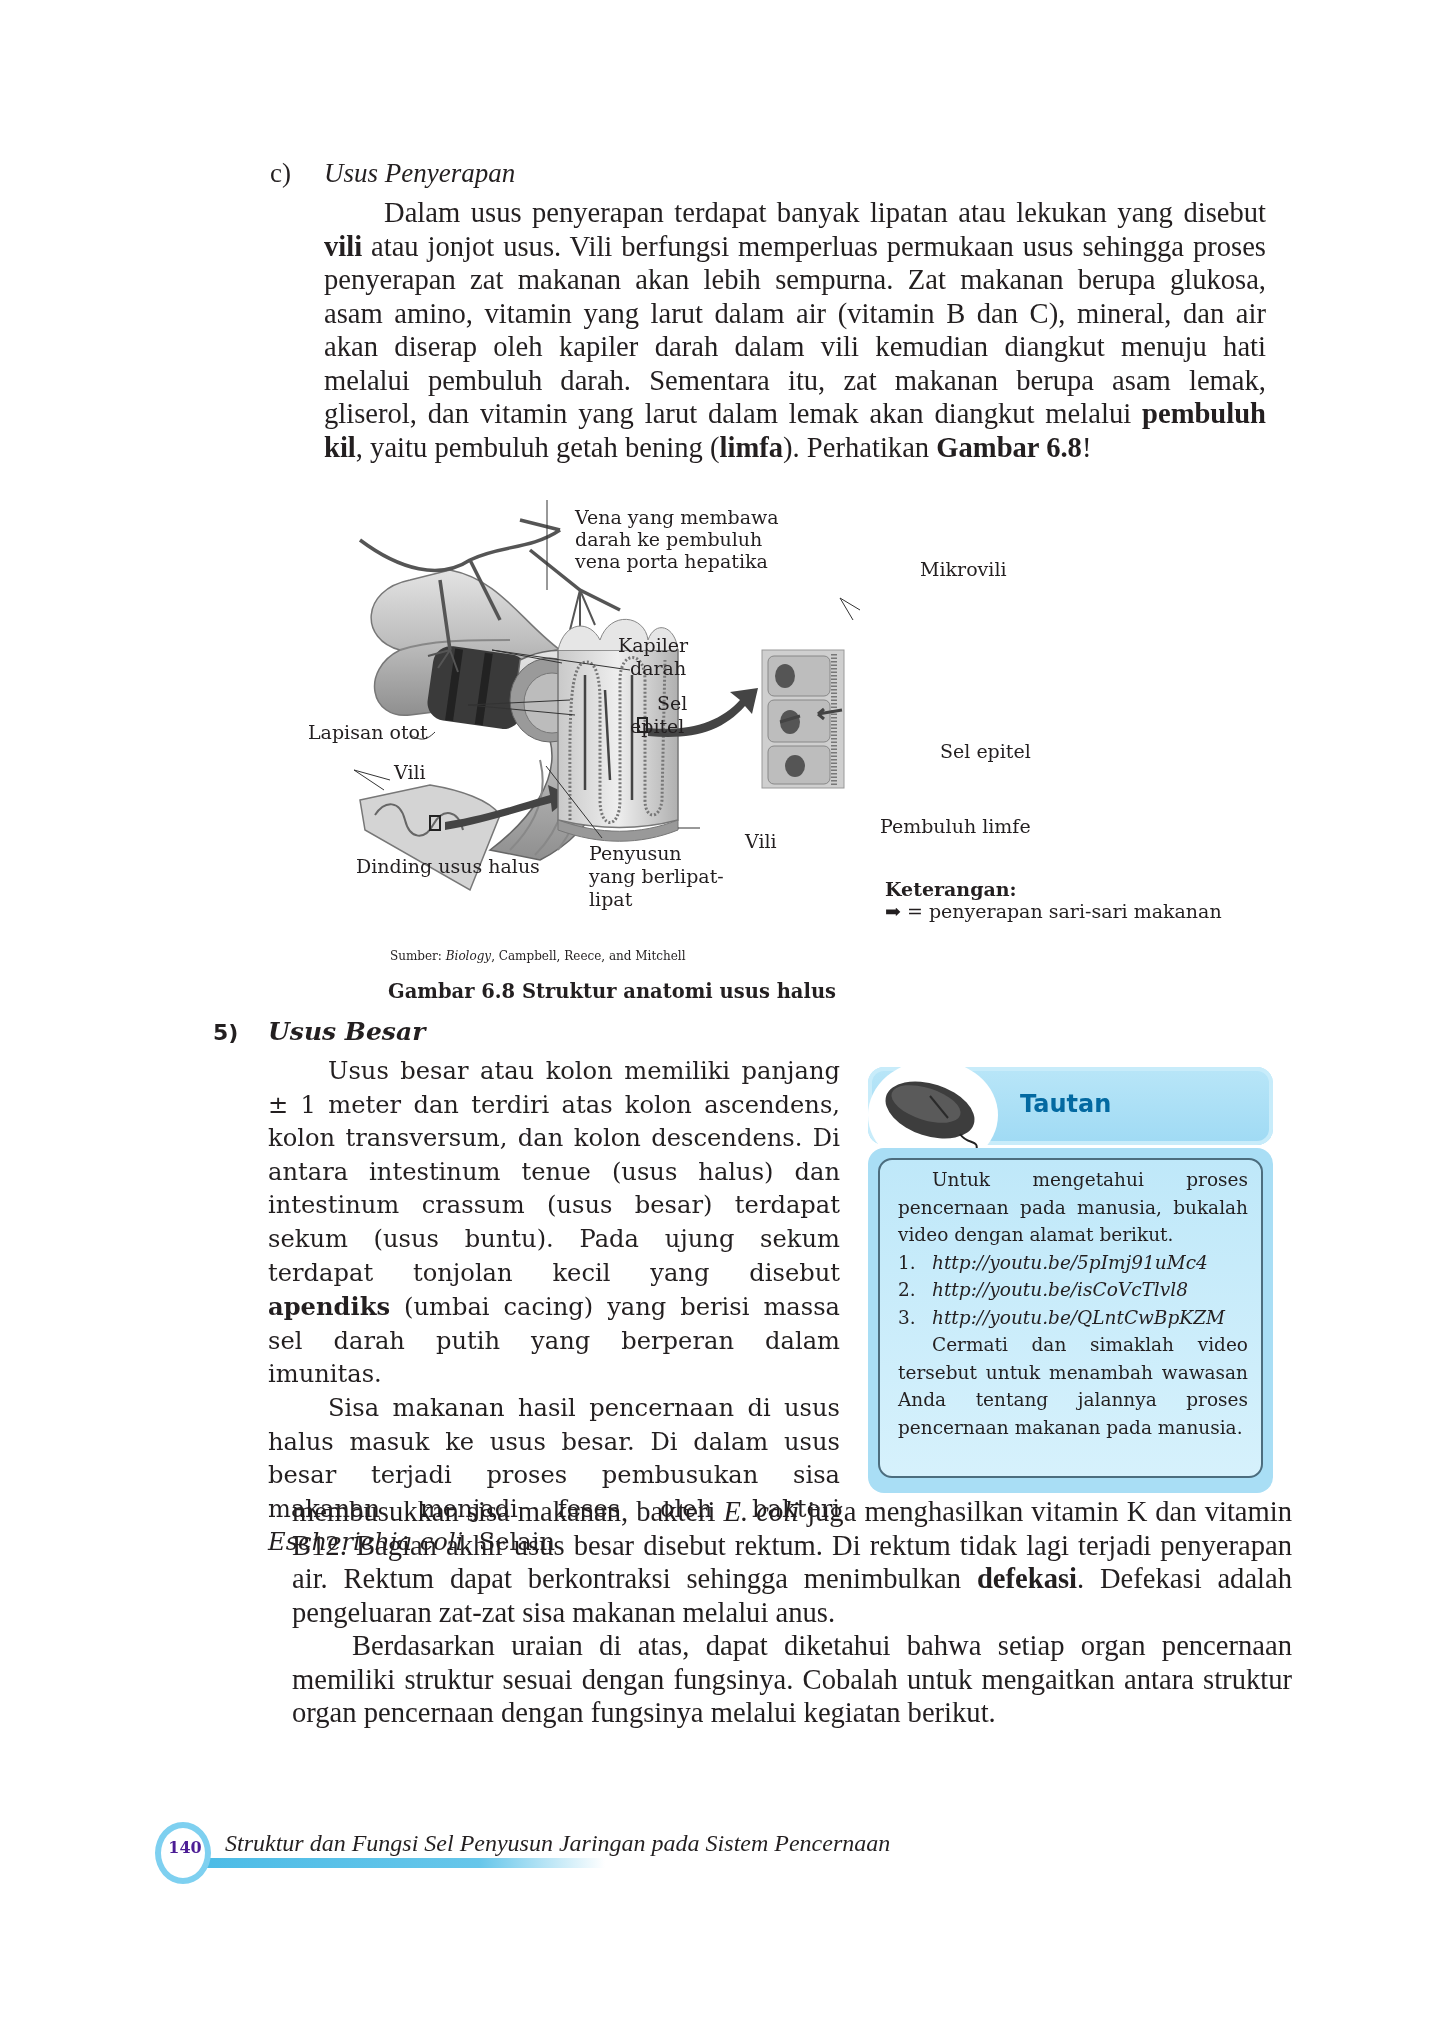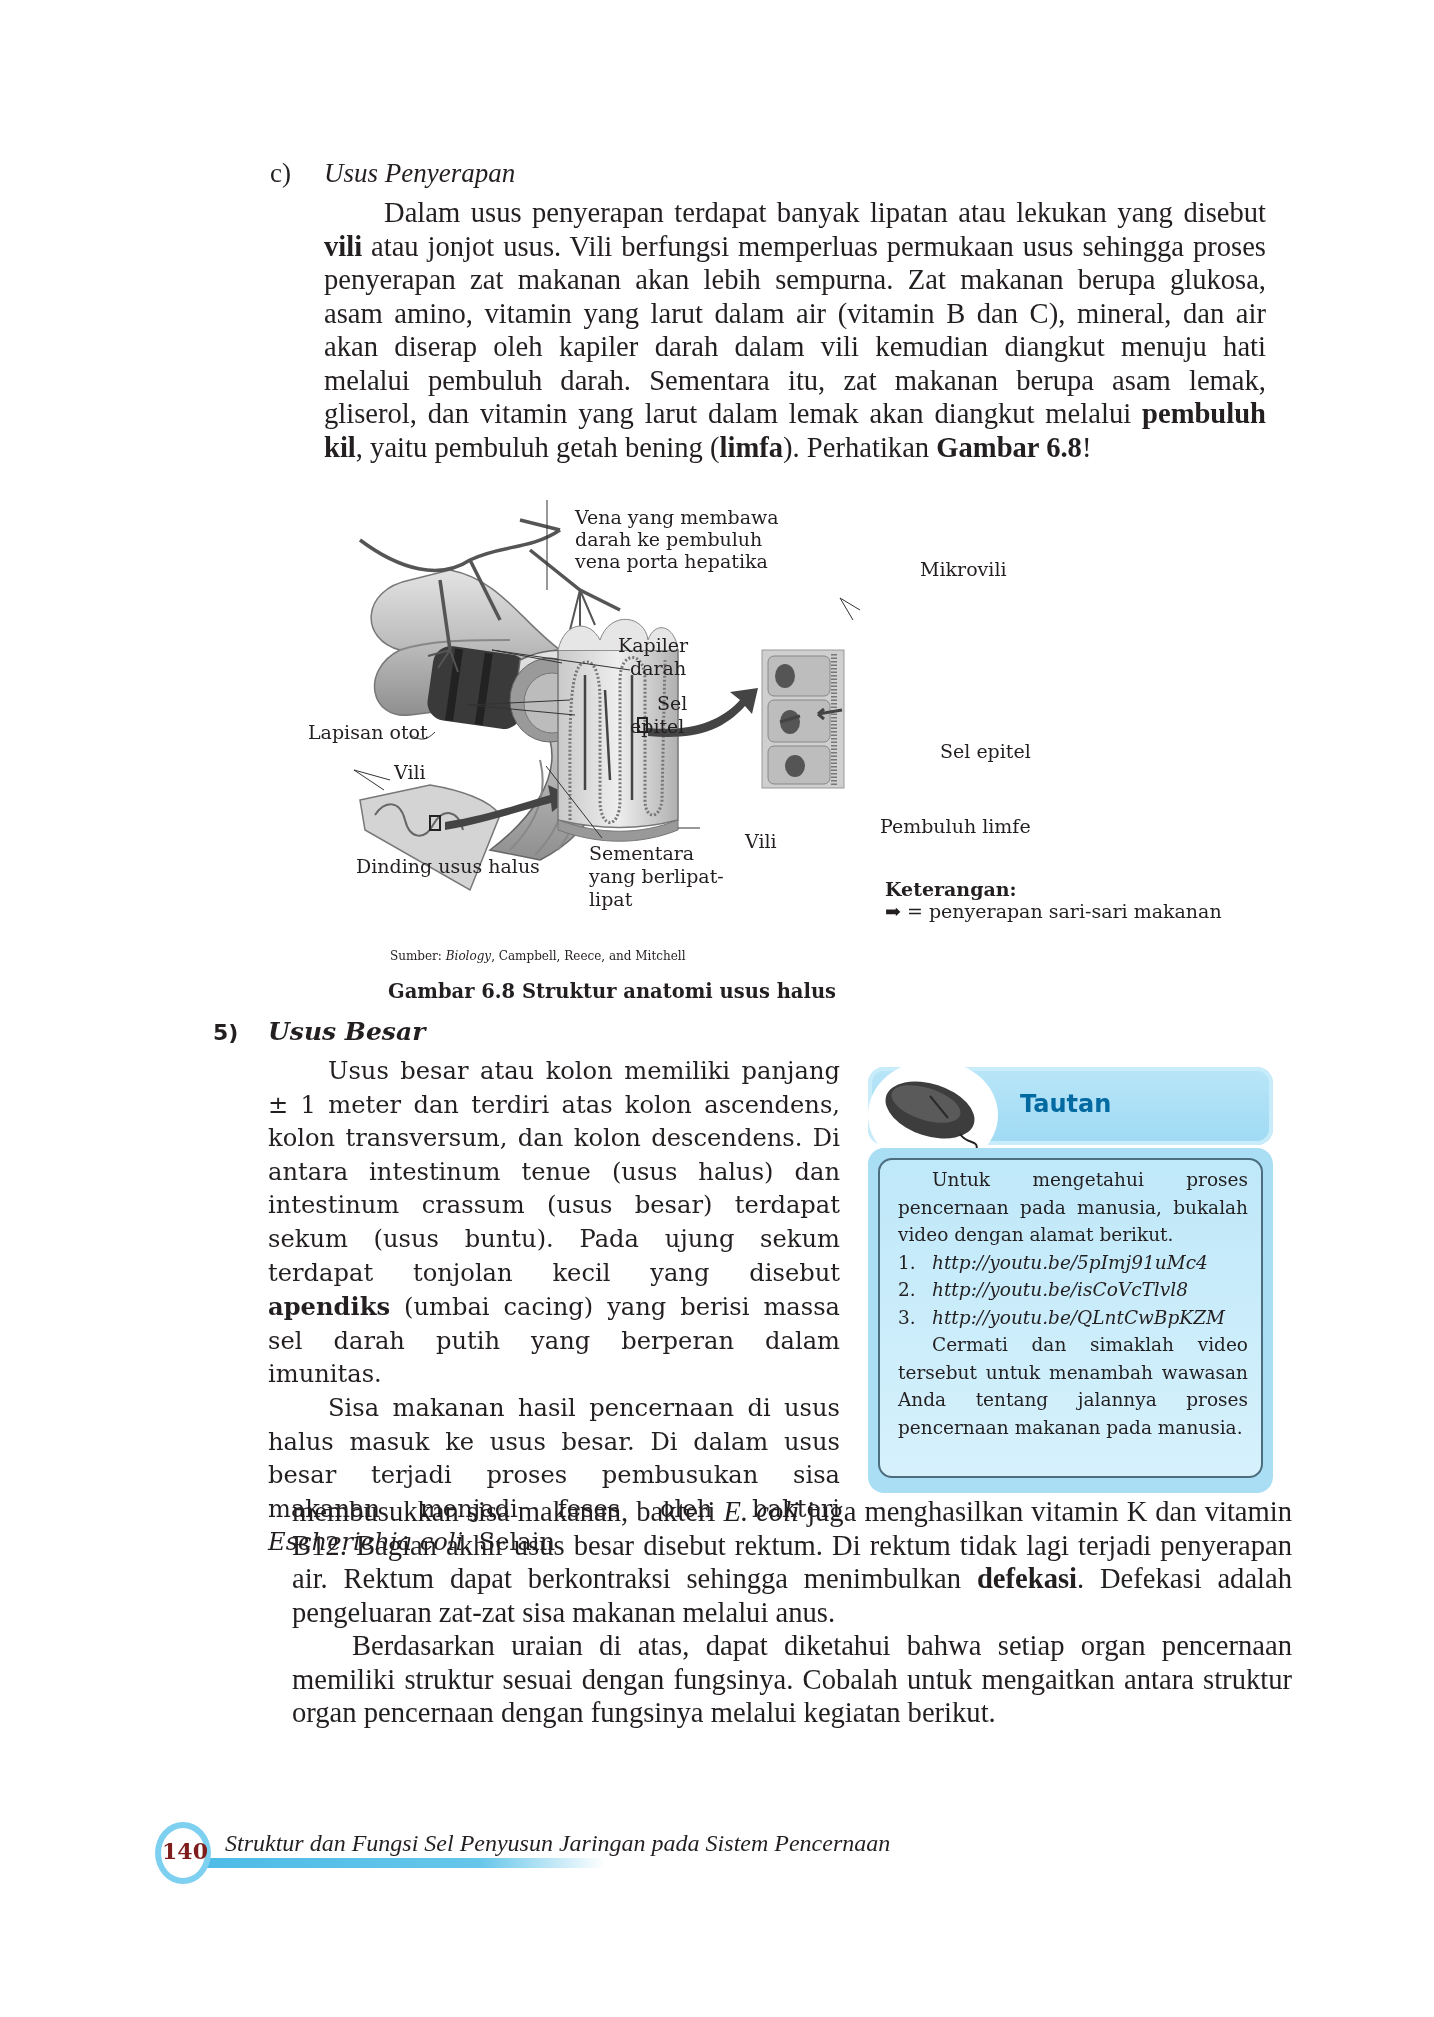--- a/index.html
+++ b/index.html
@@ -39,21 +39,21 @@
   #tautan-text { left: 898px; top: 1166px; width: 350px; font-family:"DejaVu Serif",serif; font-size: 18.5px; line-height: 27.5px; text-align: justify; }
   .link-row { display:flex; }
   .link-num { width: 34px; }
   .link-url { font-style: italic; }
 
   
   #footer-bar { left: 185px; top: 1858px; width: 420px; height: 10px;
      background: linear-gradient(to right, #4bbbe6 0%, #66c6ea 70%, rgba(255,255,255,0) 100%); }
   #footer-circle { left: 155px; top: 1822px; width: 56px; height: 62px; border-radius: 50%;
      background: #fff; border: 6px solid #7ed0f0; box-sizing: border-box; }
-  #page-number { left: 158px; top: 1838px; width: 54px; text-align:center; font-family:"DejaVu Serif",serif; font-weight:bold; font-size: 22px; color:#7f1d1d; }
+  #page-number { left: 158px; top: 1838px; width: 54px; text-align:center; font-family:"DejaVu Serif",serif; font-weight:bold; font-size: 16px; color:#4c1d95; }
   #running-title { left: 225px; top: 1830px; font-family:"Liberation Serif",serif; font-style: italic; font-size: 24px; color:#231f20; }
 </style>
 </head>
 <body>
 
 <div class="abs" id="sec-c-label">c)</div>
 <div class="abs" id="sec-c-title">Usus Penyerapan</div>
 <div class="abs" id="sec-c-body">
   <p class="indent rich"><span>Dalam usus penyerapan terdapat banyak lipatan atau lekukan yang disebut </span><b>vili</b><span> atau jonjot usus. Vili berfungsi memperluas permukaan usus sehingga proses penyerapan zat makanan akan lebih sempurna. Zat makanan berupa glukosa, asam amino, vitamin yang larut dalam air (vitamin B dan C), mineral, dan air akan diserap oleh kapiler darah dalam vili kemudian diangkut menuju hati melalui pembuluh darah. Sementara itu, zat makanan berupa asam lemak, gliserol, dan vitamin yang larut dalam lemak akan diangkut melalui </span><b>pembuluh kil</b><span>, yaitu pembuluh getah bening (</span><b>limfa</b><span>). Perhatikan </span><b>Gambar 6.8</b><span>!</span></p>
 </div>
@@ -136,21 +136,21 @@
   <div class="fig-label" style="left:318px;top:134px">Kapiler</div>
   <div class="fig-label" style="left:330px;top:157px">darah</div>
   <div class="fig-label" style="left:357px;top:192px">Sel</div>
   <div class="fig-label" style="left:330px;top:215px">epitel</div>
   <div class="fig-label" style="left:8px;top:221px">Lapisan otot</div>
   <div class="fig-label" style="left:640px;top:240px">Sel epitel</div>
   <div class="fig-label" style="left:94px;top:261px">Vili</div>
   <div class="fig-label" style="left:580px;top:315px">Pembuluh limfe</div>
   <div class="fig-label" style="left:445px;top:330px">Vili</div>
   <div class="fig-label" style="left:56px;top:355px">Dinding usus halus</div>
-  <div class="fig-label" style="left:289px;top:342px">Sementara</div>
+  <div class="fig-label" style="left:289px;top:342px">Penyusun</div>
   <div class="fig-label" style="left:289px;top:365px">yang berlipat-</div>
   <div class="fig-label" style="left:289px;top:388px">lipat</div>
 
   <div class="fig-label" style="left:585px;top:378px;font-weight:bold">Keterangan:</div>
   <div class="fig-label" style="left:585px;top:400px">
     <span>➡</span><span> = penyerapan sari-sari makanan</span>
   </div>
 </div>
 
 <div class="abs" id="caption-source"><span>Sumber: </span><i>Biology</i><span>, Campbell, Reece, and Mitchell</span></div>

